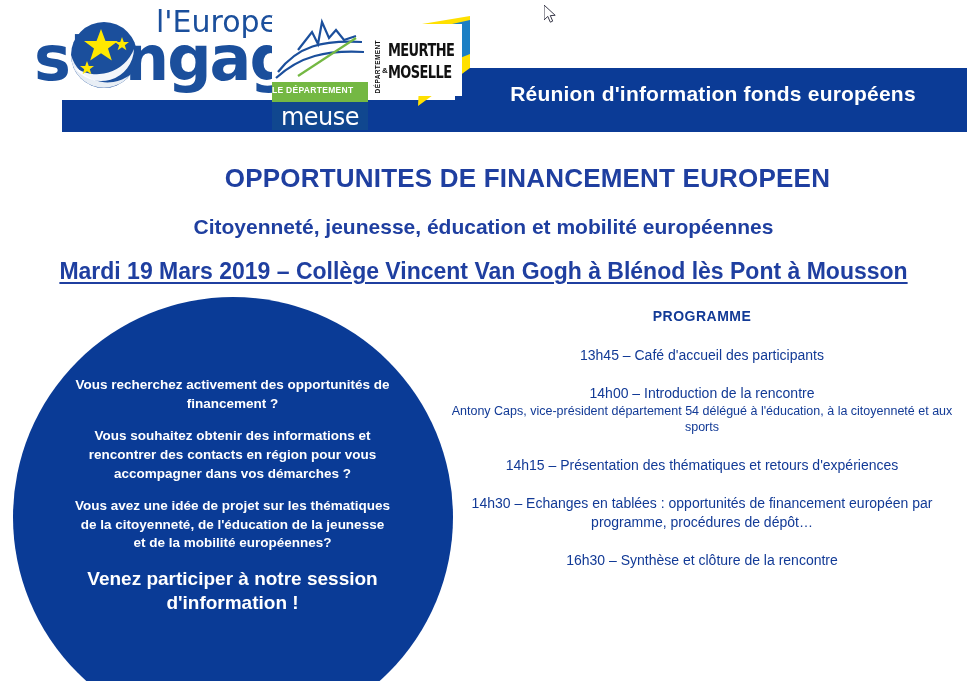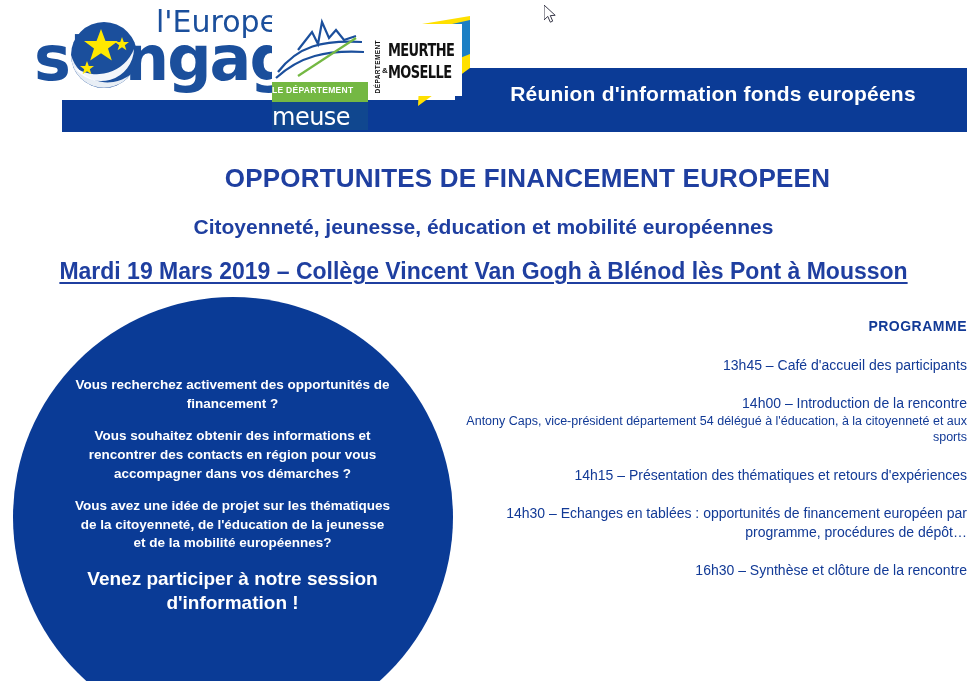--- a/index.html
+++ b/index.html
@@ -100,21 +100,21 @@
     position: absolute; left: 0; top: 69px; width: 96px;
     text-align: left; color: #ffffff; font-size: 8.5px; font-weight: bold;
     letter-spacing: 0.3px;
   }
   .meuse-navy-bar {
     position: absolute; left: 0; top: 86px; width: 96px; height: 28px;
     background: #10478f;
   }
   .meuse-word {
     position: absolute; left: 0; top: 87px; width: 96px;
-    text-align: left; color: #ffffff; font-size: 24px; letter-spacing: -0.5px;
+    text-align: center; color: #ffffff; font-size: 24px; letter-spacing: -0.5px;
     font-family: "DejaVu Sans", sans-serif;
   }
 
   
   #logo-mm {
     position: absolute;
     left: 370px; top: 10px;
     width: 100px; height: 105px;
   }
   .mm-white { position:absolute; left:0; top:14px; width:92px; height:72px; background:#ffffff; }
@@ -207,23 +207,22 @@
     line-height: 1.28;
     margin: 6px 0 0 0;
   }
 
   
   #programme {
     position: absolute;
     left: 437px;
     top: 308px;
     width: 530px;
-    text-align: right;
+    text-align: center;
     color: #123a96;
-    margin-top: 10px;
   }
   .prog-heading {
     font-size: 14px;
     font-weight: bold;
     letter-spacing: 0.5px;
     margin: 0 0 22px 0;
   }
   .prog-item {
     margin: 0 0 20px 0;
   }

